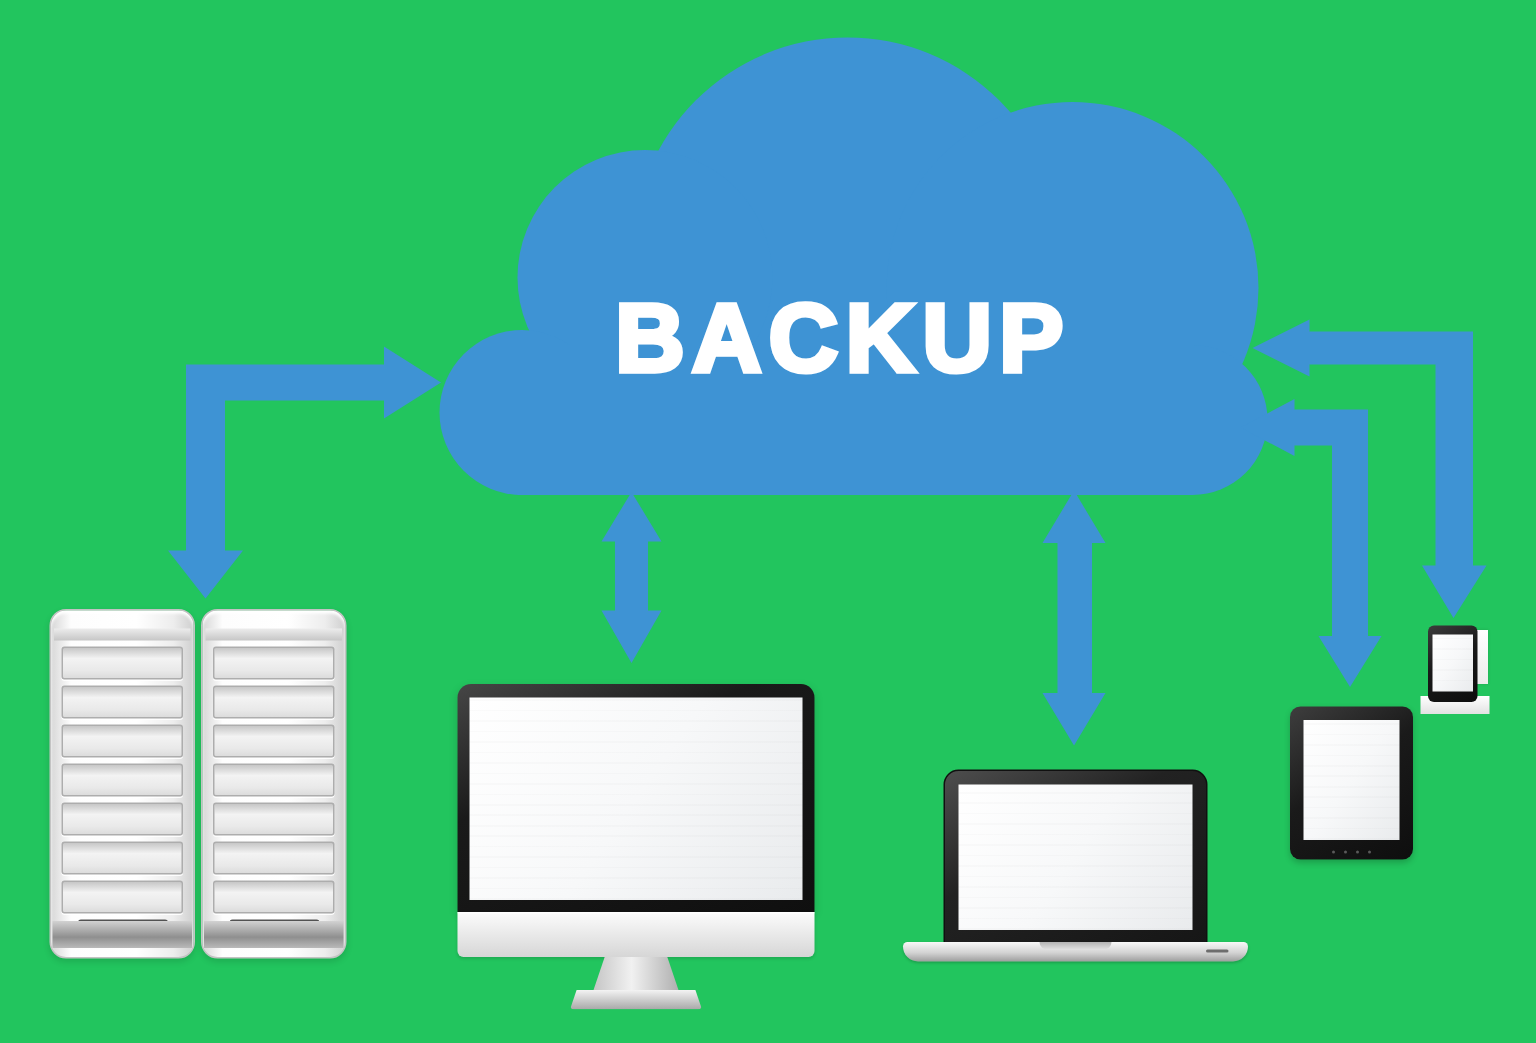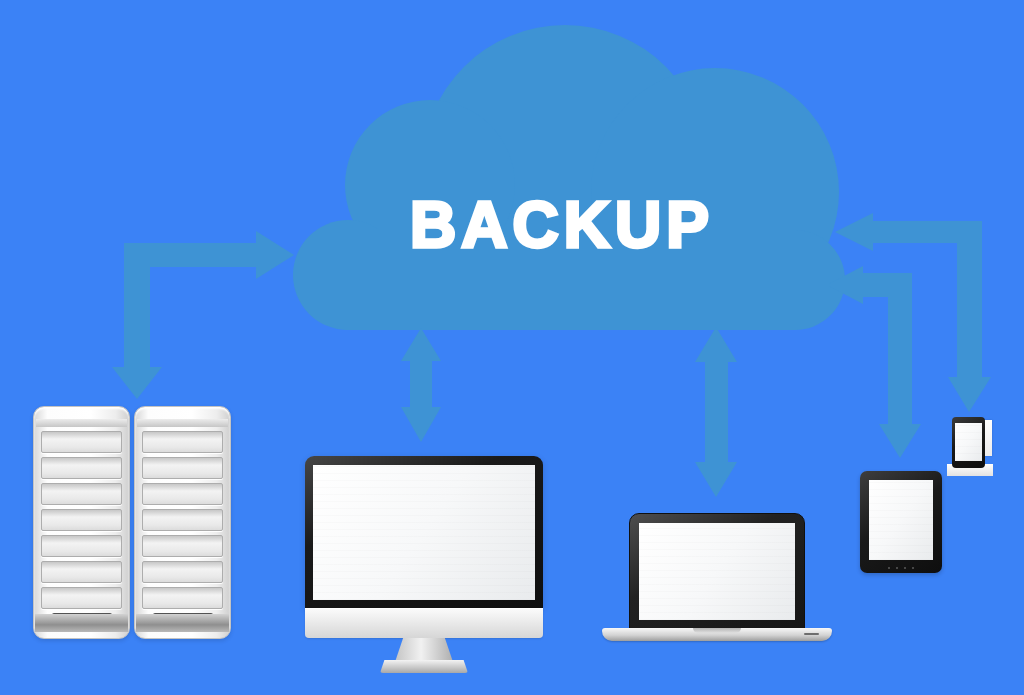--- a/index.html
+++ b/index.html
@@ -1,18 +1,18 @@
 <!DOCTYPE html>
 <html><head>
 <meta charset="utf-8">
 <style>
   html,body{margin:0;padding:0;background:#ffffff;}
   .canvas{
     position:relative;width:1024px;height:695px;overflow:hidden;
-    background:#3b82f6;font-family:"Liberation Sans",sans-serif;
+    background:#22c55e;font-family:"Liberation Sans",sans-serif;
   }
   .canvas svg{position:absolute;left:0;top:0;}
   .cloud-label{
     font-family:"Liberation Sans",sans-serif;
     font-weight:bold;font-size:64px;letter-spacing:5px;
     stroke-width:3.5px;paint-order:stroke fill;
   }
 
   
   .server{

